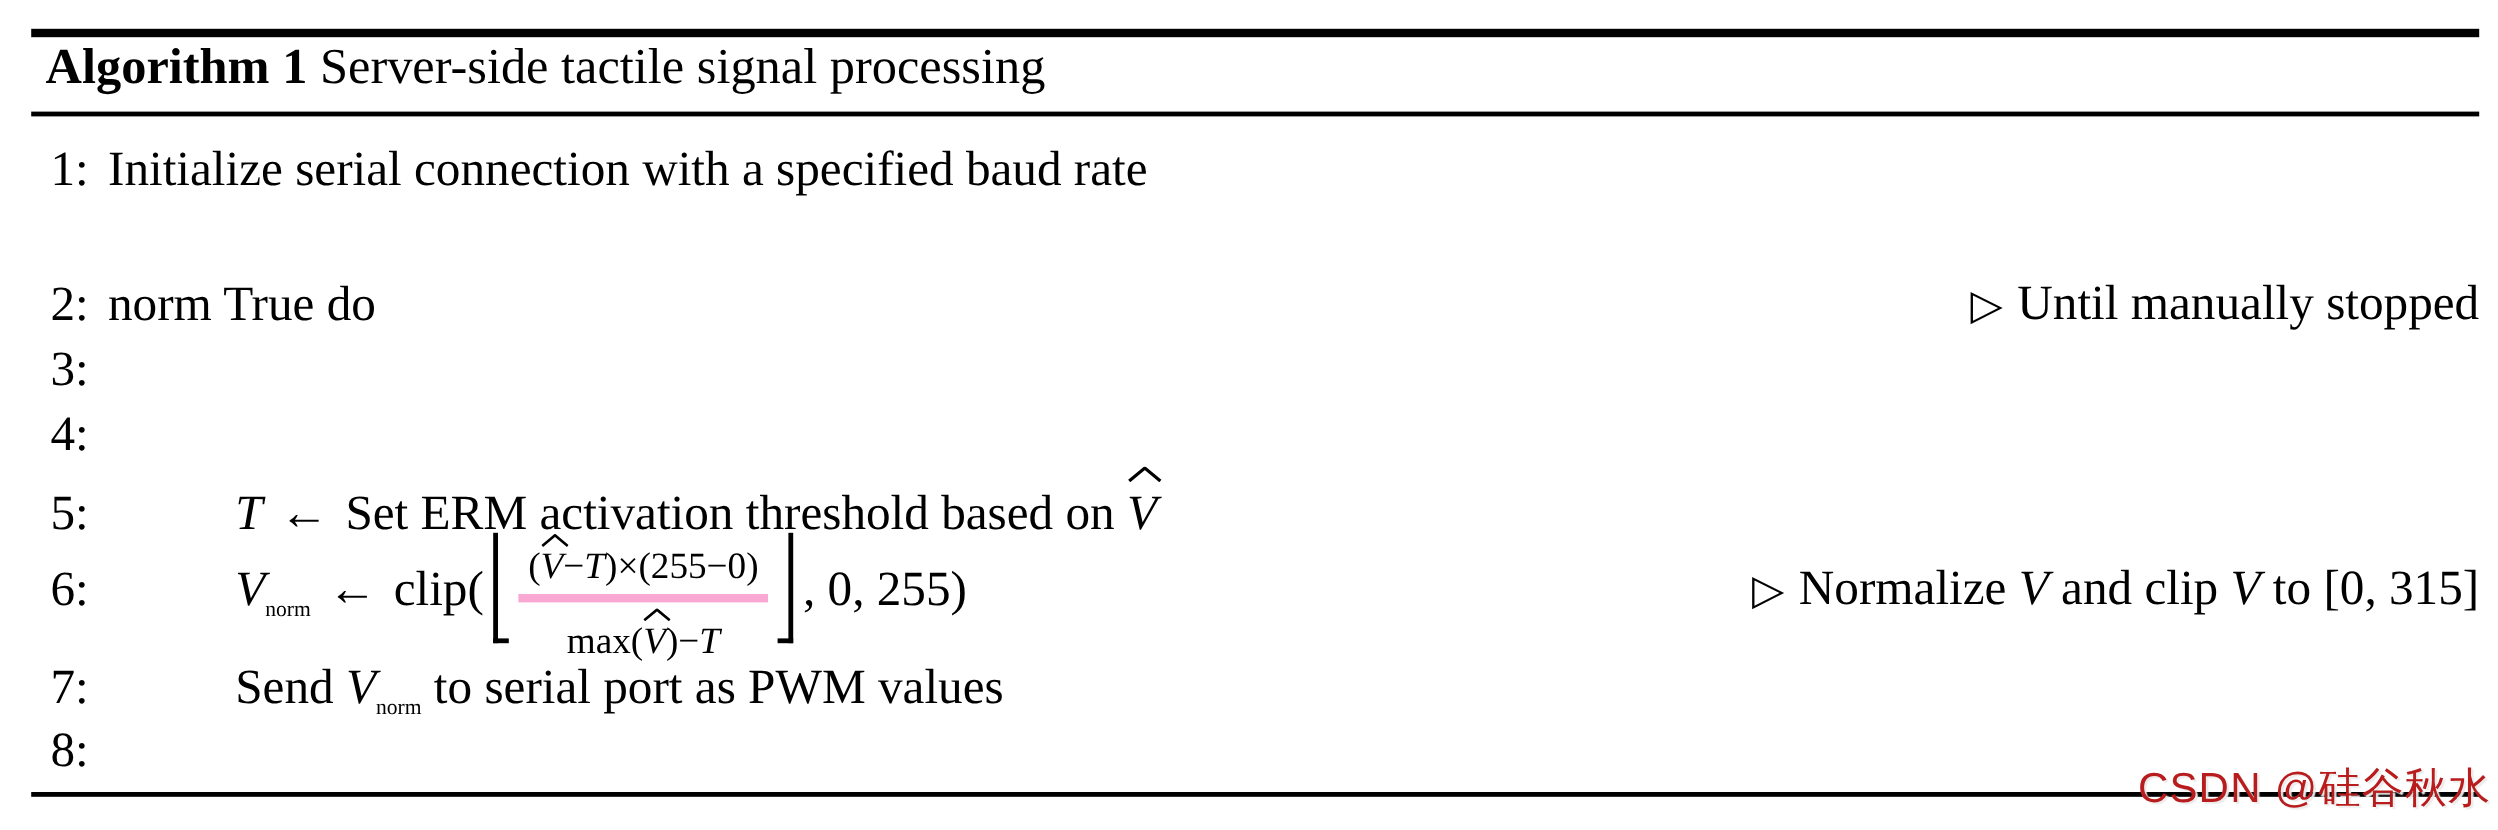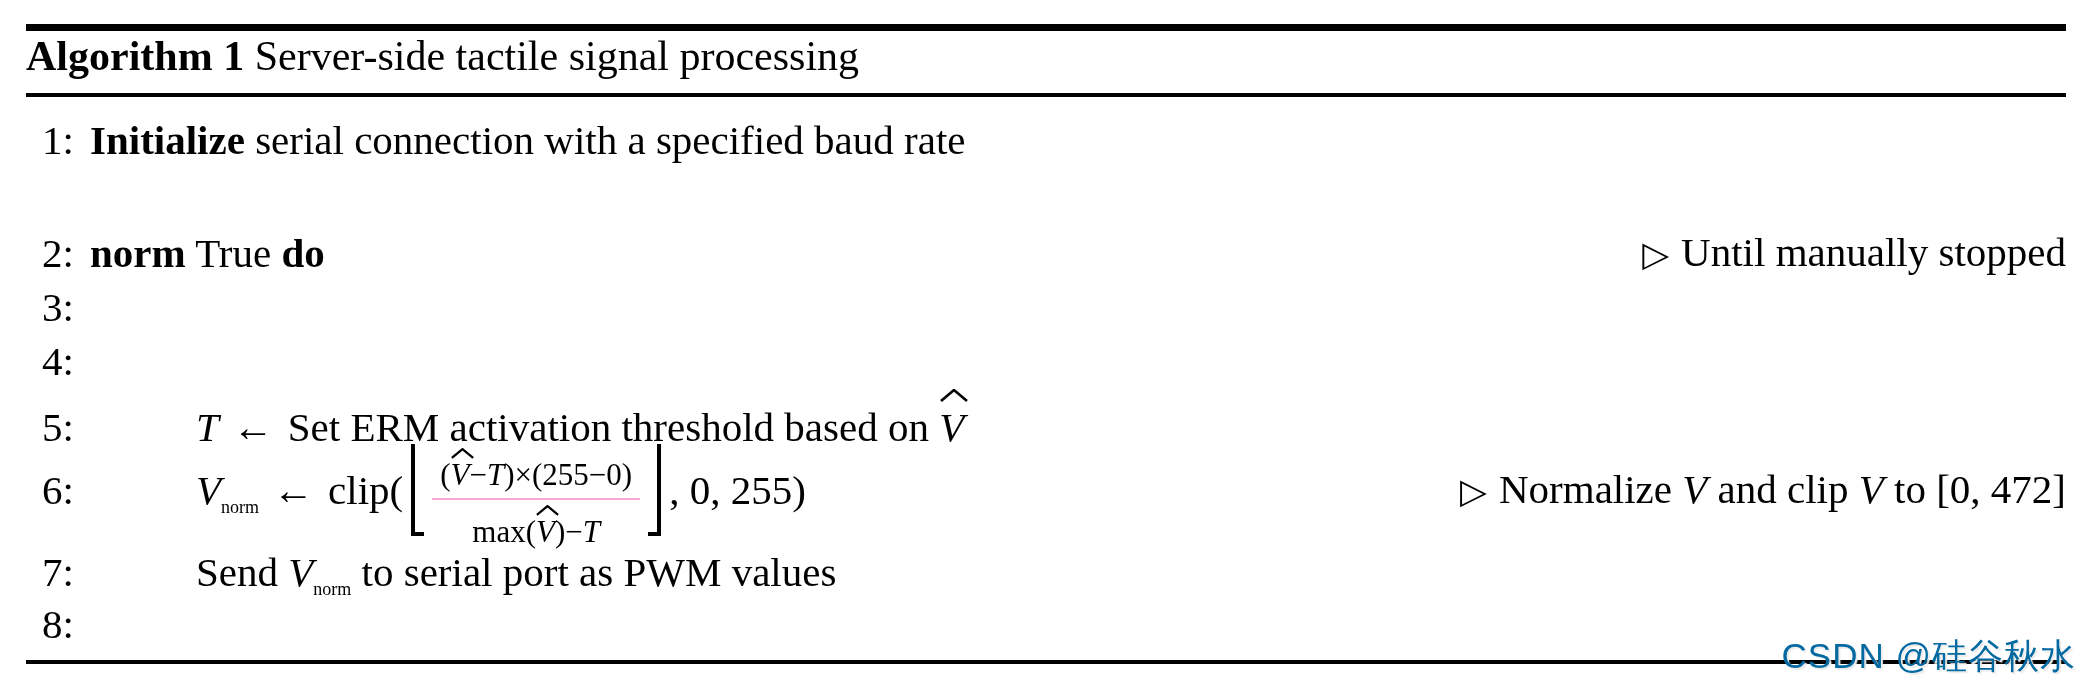--- a/index.html
+++ b/index.html
@@ -6,57 +6,57 @@
   body{
     width:2082px;height:692px;position:relative;overflow:hidden;
     background:#ffffff;color:#000;
     font-family:"Liberation Serif","DejaVu Serif",serif;
   }
   .rule{position:absolute;left:26px;width:2040px;background:#000;}
   #rule-top{top:24px;height:7px;}
   #rule-mid{top:93px;height:4px;}
   #rule-bottom{top:660px;height:4px;}
 
-  .title{position:absolute;left:26px;top:30px;font-size:42px;line-height:52px;white-space:pre;text-align:center;}
+  .title{position:absolute;left:38px;top:30px;font-size:42px;line-height:52px;white-space:pre;text-align:center;}
   .title .bold{font-weight:bold;}
 
   .row{position:absolute;left:26px;width:2040px;display:flex;align-items:center;
        font-size:41px;line-height:52px;height:52px;}
   .row .num{flex:0 0 48px;text-align:right;margin-right:16px;}
   .row .indent{flex:0 0 106px;}
   .content{white-space:pre;display:inline-block;}
-  .kw{font-weight:bold;}
+  .kw{font-weight:normal;}
   .mi{font-style:italic;}
   .arrow{padding:0 14px;}
   sub.norm{font-size:18px;line-height:0;}
 
   
   .vhat{position:relative;display:inline-block;}
   .vhat svg{position:absolute;left:0px;top:-12px;width:30px;height:13px;}
   .vhat svg polyline{fill:none;stroke:#000;stroke-width:2.5;}
 
   
   .row6{height:96px;}
   .math6{display:inline-flex;align-items:center;white-space:pre;}
   .frac{display:inline-flex;flex-direction:column;align-items:center;
         font-size:31px;line-height:38px;margin:0 4px;}
-  .frac .fnum{border-bottom:2px solid #f9a8d4;padding:6px 8px 4px;white-space:pre;margin-top:20px;}
+  .frac .fnum{border-bottom:7px solid #f9a8d4;padding:6px 8px 4px;white-space:pre;margin-top:20px;}
   .frac .fden{padding-top:13px;white-space:pre;}
   .frac .vhat svg{width:23px;height:11px;top:-8px;}
   .lfloor,.rfloor{width:13px;height:92px;box-sizing:border-box;flex:0 0 auto;}
   .lfloor{border-left:4px solid #000;border-bottom:4px solid #000;margin:0 4px 0 8px;}
   .rfloor{border-right:4px solid #000;border-bottom:4px solid #000;margin:0 8px 0 4px;}
 
   .comment{margin-left:auto;display:inline-flex;align-items:baseline;white-space:pre;}
   .tri{font-family:"DejaVu Sans",sans-serif;font-size:35px;margin-right:12px;}
 
   .watermark{
     position:absolute;right:6px;top:633px;z-index:5;
     font-family:"Liberation Sans","DejaVu Sans",sans-serif;
-    font-size:35px;color:#0369a1;letter-spacing:1px;
+    font-size:35px;color:#b91c1c;letter-spacing:1px;
     text-shadow:2px 2px 1px #ececec;
   }
 </style>
 </head>
 <body>
 
 <div class="rule" id="rule-top"></div>
 
 <div class="title"><span class="bold">Algorithm 1</span><span> Server-side tactile signal processing</span></div>
 
@@ -103,21 +103,21 @@
       <span class="fnum"><span>(</span><span class="vhat"><svg viewBox="0 0 26 12">
               <polyline points="1,11 13,1 25,11"></polyline>
             </svg><span class="mi">V</span></span><span>−</span><span class="mi">T</span><span>)×(255−0)</span></span>
       <span class="fden"><span>max(</span><span class="vhat"><svg viewBox="0 0 26 12">
               <polyline points="1,11 13,1 25,11"></polyline>
             </svg><span class="mi">V</span></span><span>)−</span><span class="mi">T</span></span>
     </span>
     <span class="rfloor"></span>
     <span>, 0, 255)</span>
   </span>
-  <span class="comment"><span class="tri">▷</span><span>Normalize </span><span class="mi">V</span><span> and clip </span><span class="mi">V</span><span> to [0, 472]</span></span>
+  <span class="comment"><span class="tri">▷</span><span>Normalize </span><span class="mi">V</span><span> and clip </span><span class="mi">V</span><span> to [0, 315]</span></span>
 </div>
 
 <div class="row" style="top:546px;">
   <span class="num">7:</span>
   <span class="indent"></span>
   <span class="content"><span>Send </span><span class="mi">V</span><sub class="norm">norm</sub><span> to serial port as PWM values</span></span>
 </div>
 
 <div class="row" style="top:598px;">
   <span class="num">8:</span>

